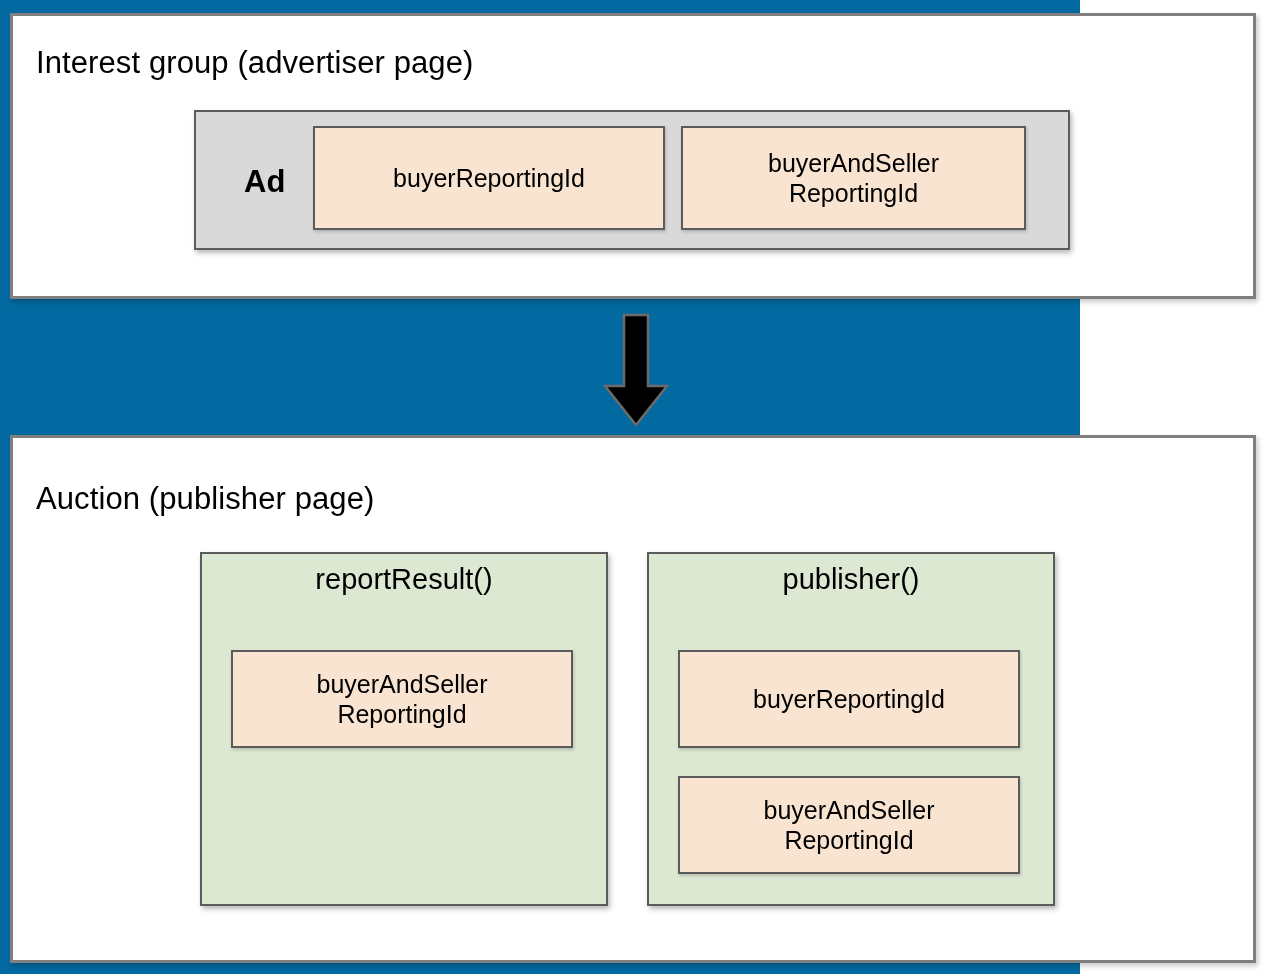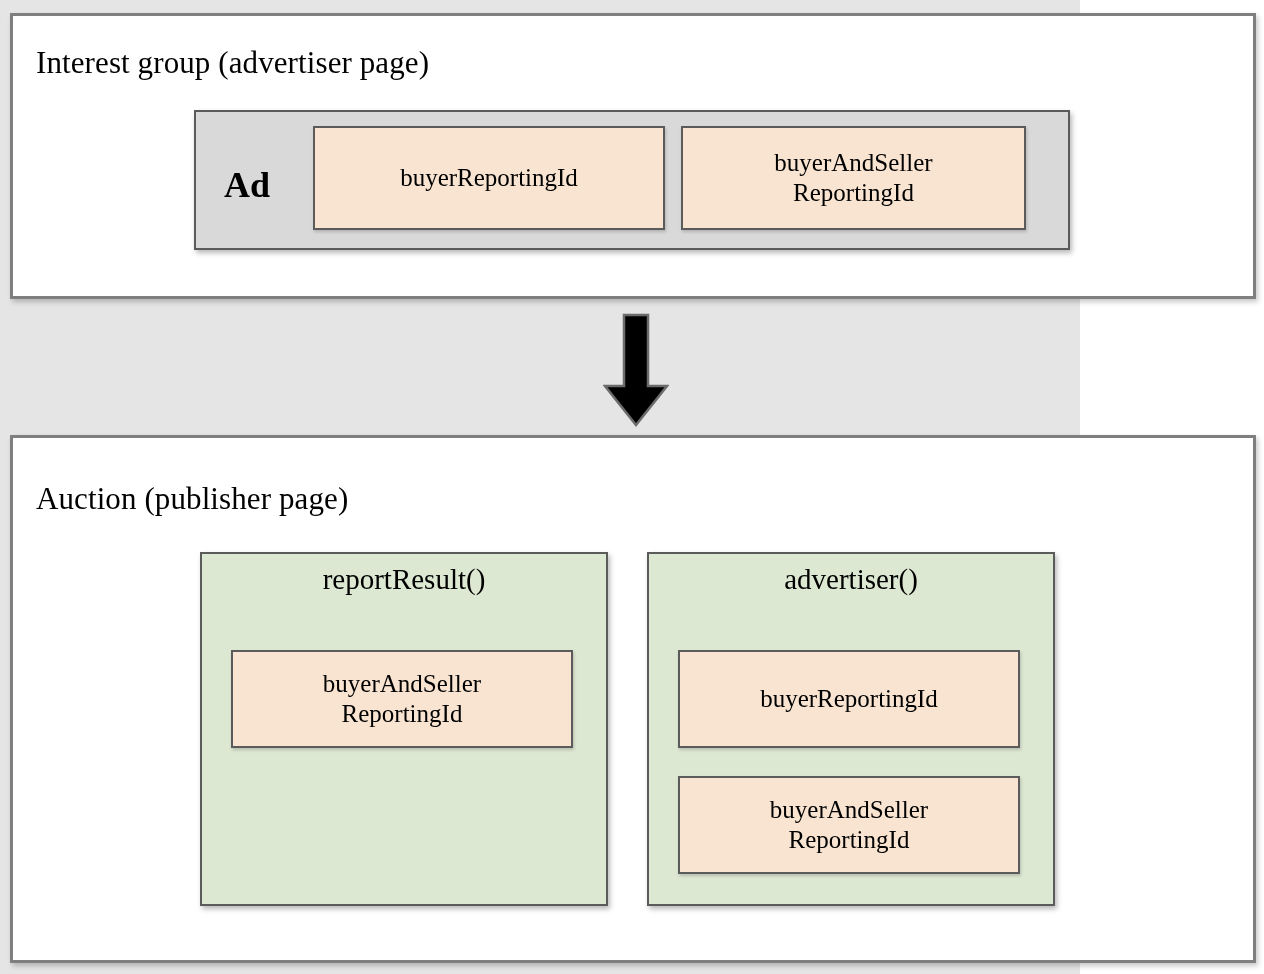--- a/index.html
+++ b/index.html
@@ -11,22 +11,21 @@
     width: 1264px;
     height: 974px;
     font-family: "Liberation Sans", sans-serif;
     color: #000000;
     overflow: hidden;
   }
   #canvas {
     position: relative;
     width: 1080px;
     height: 974px;
-    background: #e5e5e5;
-    font-family: Liberation Serif, serif;
+    background: #0369a1;
   }
 
   
   .panel {
     position: absolute;
     background: #ffffff;
     border: 3px solid #7f7f7f;
     box-sizing: border-box;
     box-shadow: 2px 3px 5px rgba(0,0,0,0.22);
   }
@@ -73,23 +72,23 @@
 
   
   #ad-container {
     left: 194px;
     top: 110px;
     width: 876px;
     height: 140px;
   }
   #ad-label {
     position: absolute;
-    left: 224px;
+    left: 244px;
     top: 164px;
-    font-size: 36px;
+    font-size: 31px;
     font-weight: bold;
     color: #000000;
   }
   #chip-ad-buyer-reporting-id {
     left: 313px;  top: 126px;  width: 352px; height: 104px;
   }
   #chip-ad-buyer-and-seller-reporting-id {
     left: 681px;  top: 126px;  width: 345px; height: 104px;
   }
 
@@ -159,21 +158,21 @@
   <div class="func-title" id="report-result-title">reportResult()</div>
 
   <div class="chip" id="chip-rr-buyer-and-seller">
     <span>
       <span>buyerAndSeller</span><br>
       <span>ReportingId</span>
     </span>
   </div>
 
   <div class="box green" id="report-win-box"></div>
-  <div class="func-title" id="report-win-title">advertiser()</div>
+  <div class="func-title" id="report-win-title">publisher()</div>
 
   <div class="chip" id="chip-rw-buyer">
     <span>buyerReportingId</span>
   </div>
 
   <div class="chip" id="chip-rw-buyer-and-seller">
     <span>
       <span>buyerAndSeller</span><br>
       <span>ReportingId</span>
     </span>

